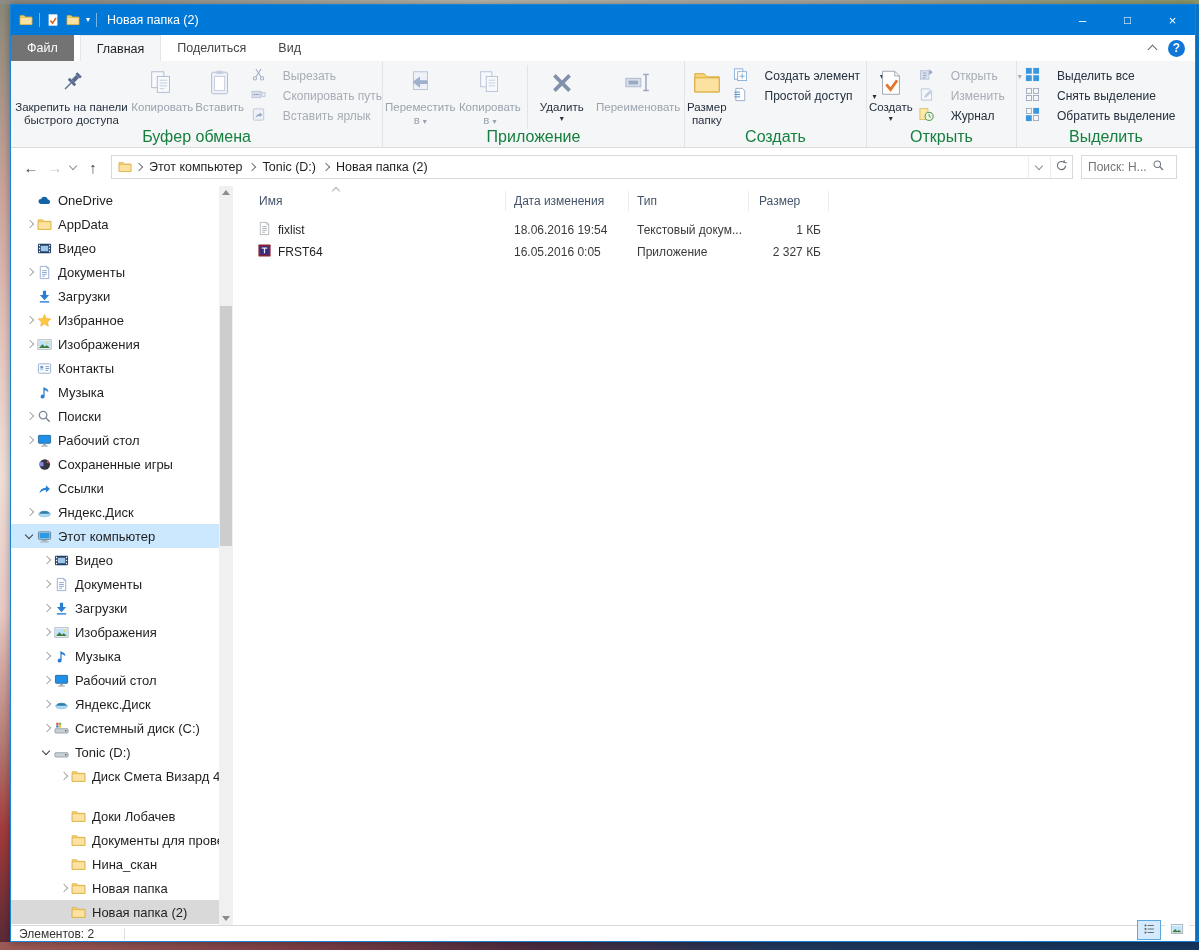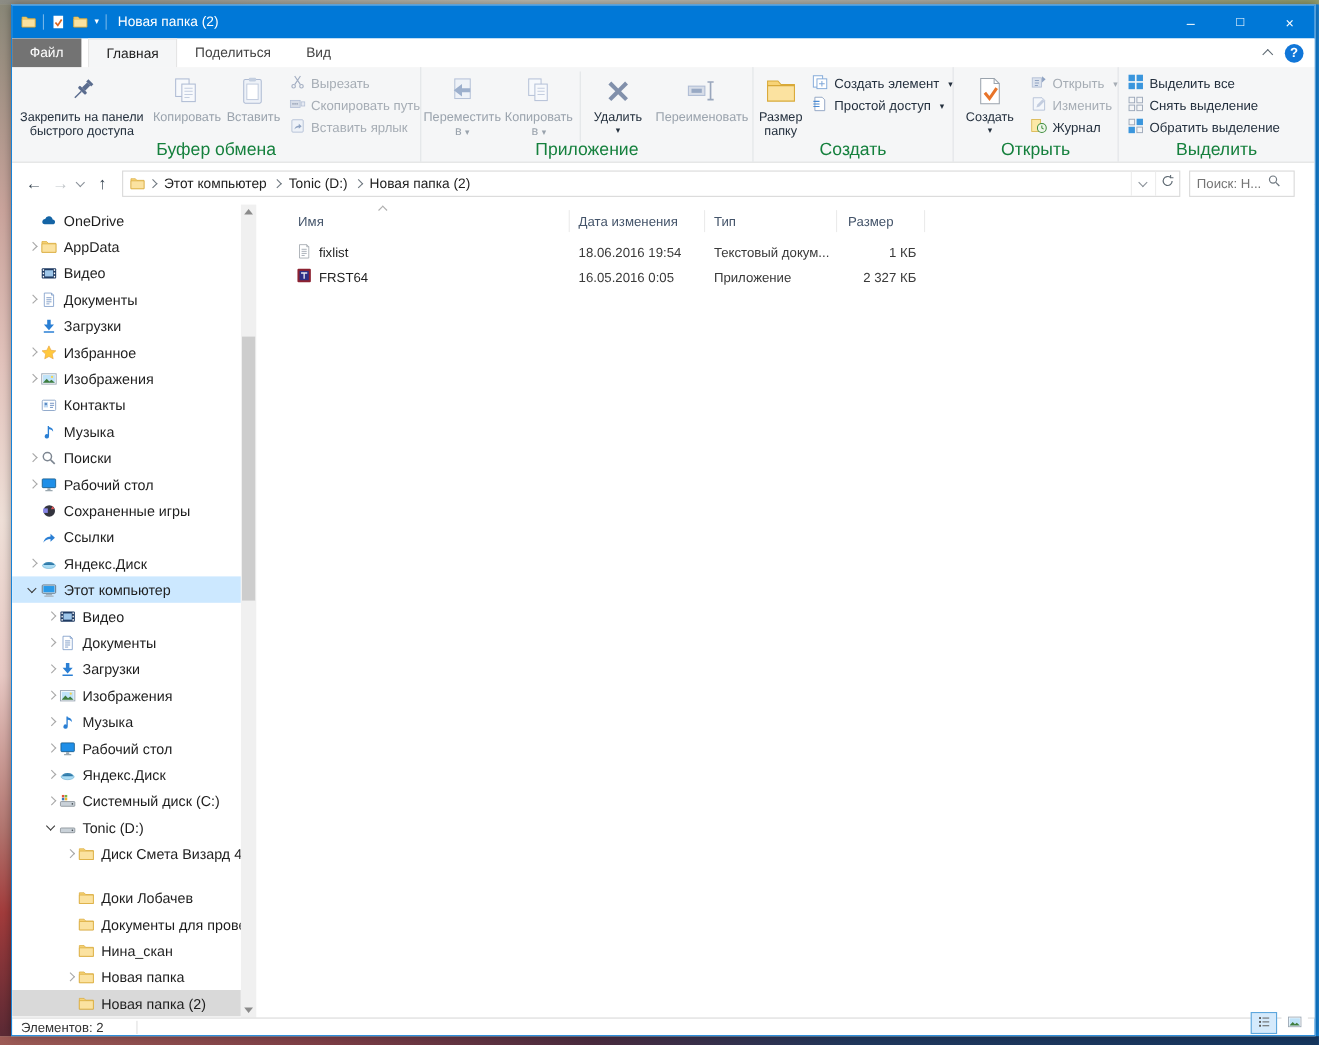--- a/index.html
+++ b/index.html
@@ -46,21 +46,21 @@
   .rgroup:last-child { border-right:none; }
   .glabel { position:absolute; bottom:1px; left:0; right:0; text-align:center; font-size:16px; color:#15803d; }
   .bigbtn { display:flex; flex-direction:column; align-items:center; text-align:center;
     font-size:11.5px; line-height:13px; color:#24303e; padding-top:2px; }
   .bigbtn .bicon { height:36px; display:flex; align-items:center; justify-content:center; }
   .bicon svg { width:30px; height:30px; }
   .bigbtn.dis { color:#9aa3ad; }
   .dd { font-size:8px; line-height:9px; color:inherit; }
   .ddi { font-size:8px; margin-left:3px; color:inherit; }
   .smallcol { display:flex; flex-direction:column; justify-content:flex-start; margin-top:3px; }
-  .sbtn { display:flex; align-items:center; gap:5px; height:20px; font-size:12px; color:#24303e; padding-left:6px; white-space:nowrap;text-align:right; }
+  .sbtn { display:flex; align-items:center; gap:17px; height:20px; font-size:12px; color:#24303e; padding-left:6px; white-space:nowrap;text-align:right; }
   .sbtn svg { width:15px; height:15px; flex:0 0 15px; }
   .sbtn.dis { color:#a6adb5; }
   .innersep { width:1px; background:#e2e4e7; align-self:stretch; margin:2px 3px 2px 3px; }
 
   
   .g-clip { width:372px; } .g-org { width:302px; } .g-new { width:182px; }
   .g-open { width:150px; } .g-sel { width:178px; }
   .b-pin { width:126px; } .b-copy { width:70px; } .b-paste { width:54px; }
   .b-move { width:72px; } .b-copyto { width:72px; } .b-del { width:64px; } .b-ren { width:96px; }
   .b-newf { width:60px; } .b-props { width:62px; }
@@ -99,21 +99,21 @@
     border-top:1.4px solid #3c3c3c; border-right:1.4px solid #3c3c3c; transform:rotate(135deg); }
   .ticon { width:21px; flex:0 0 21px; display:flex; align-items:center; }
   .ticon svg { width:15px; height:15px; }
   .tscroll { width:14px; background:#f0f0f0; position:relative; }
   .sb-up { position:absolute; top:4px; left:3px; width:0; height:0;
     border-left:4px solid transparent; border-right:4px solid transparent; border-bottom:5px solid #8b8b8b; }
   .sb-down { position:absolute; bottom:4px; left:3px; width:0; height:0;
     border-left:4px solid transparent; border-right:4px solid transparent; border-top:5px solid #8b8b8b; }
   .sb-thumb { position:absolute; top:120px; left:1px; width:12px; height:240px; background:#cdcdcd; }
 
-  .flist { flex:1; padding-left:8px; position:relative;margin-left:12px; }
+  .flist { flex:1; padding-left:8px; position:relative; }
   .fhead { display:flex; height:25px; margin-top:2px; font-size:12px; color:#44546a; position:relative; }
   .fhead .col { display:flex; align-items:center; border-right:1px solid #ebebeb; height:20px; margin-top:3px; }
   .c-name { width:265px; padding-left:18px; }
   .c-date { width:123px; padding-left:8px; }
   .c-type { width:120px; padding-left:8px; }
   .c-size { width:80px; padding-left:10px; }
   .sortchev { position:absolute; left:90px; top:-2px; width:10px; height:8px; }
   .sortchev::after { content:''; position:absolute; left:2px; top:2px; width:5px; height:5px;
     border-top:1.2px solid #b0b0b0; border-right:1.2px solid #b0b0b0; transform:rotate(-45deg); }
   .frows { margin-top:6px; }

